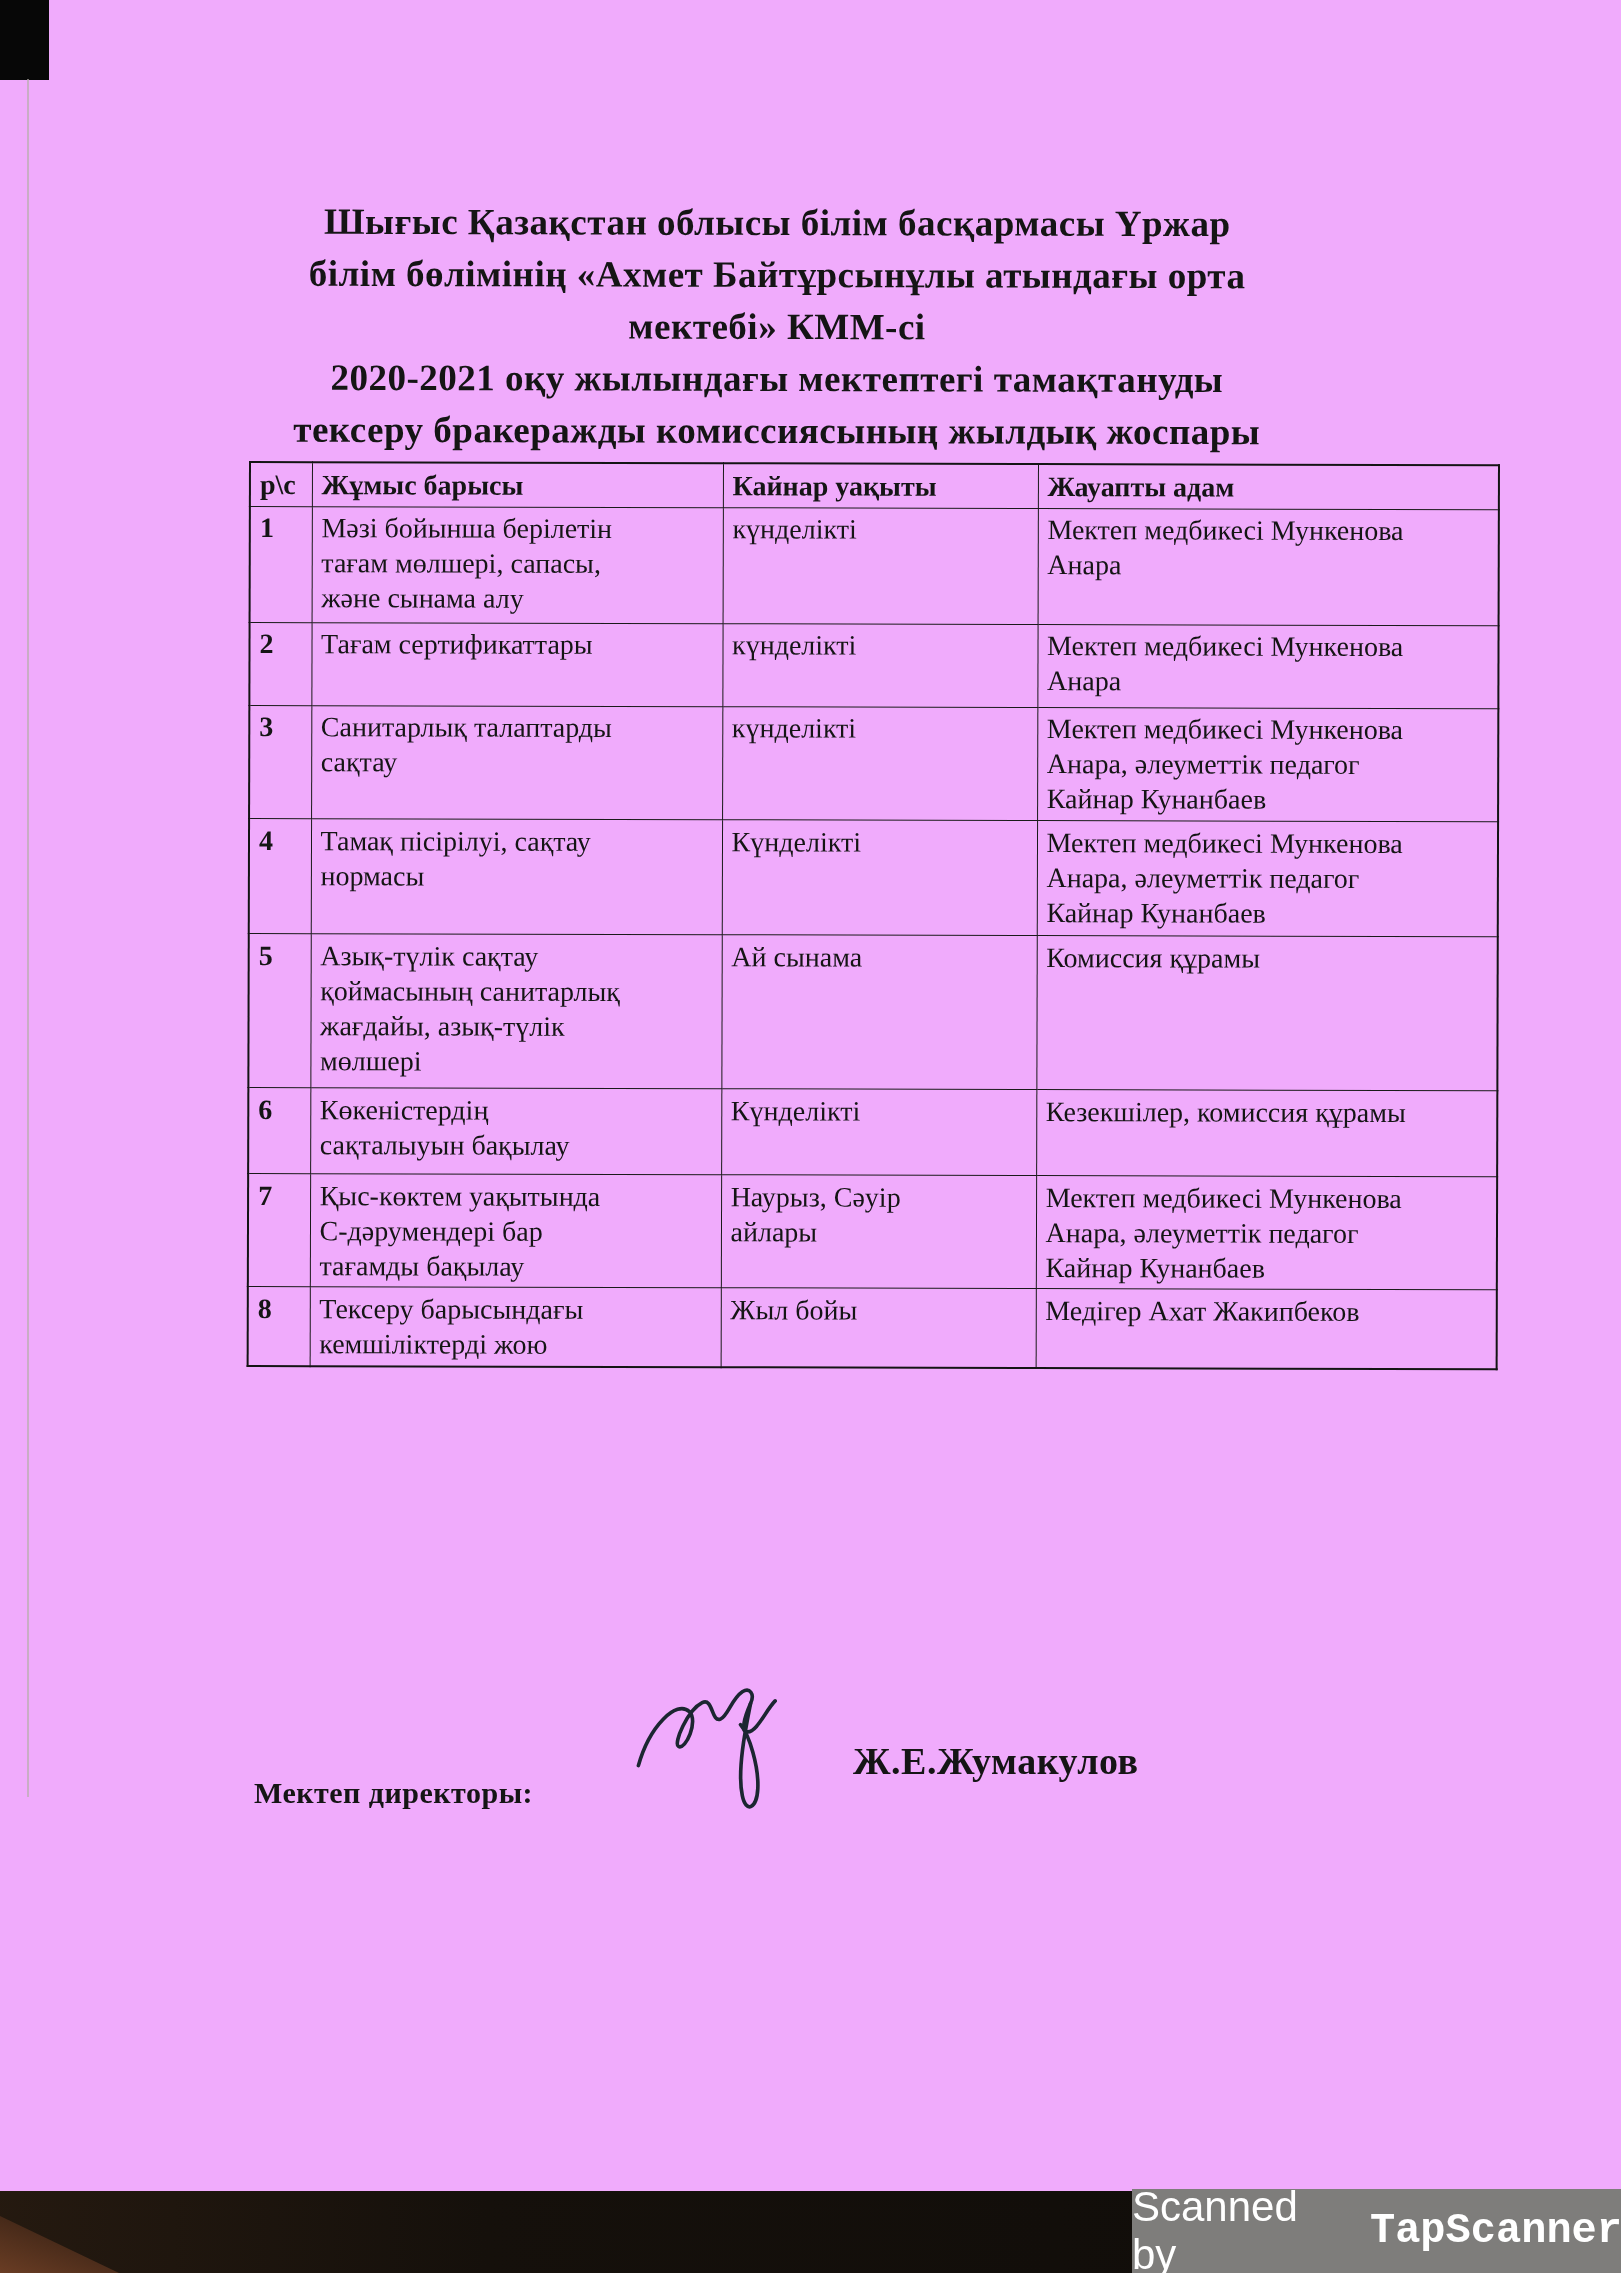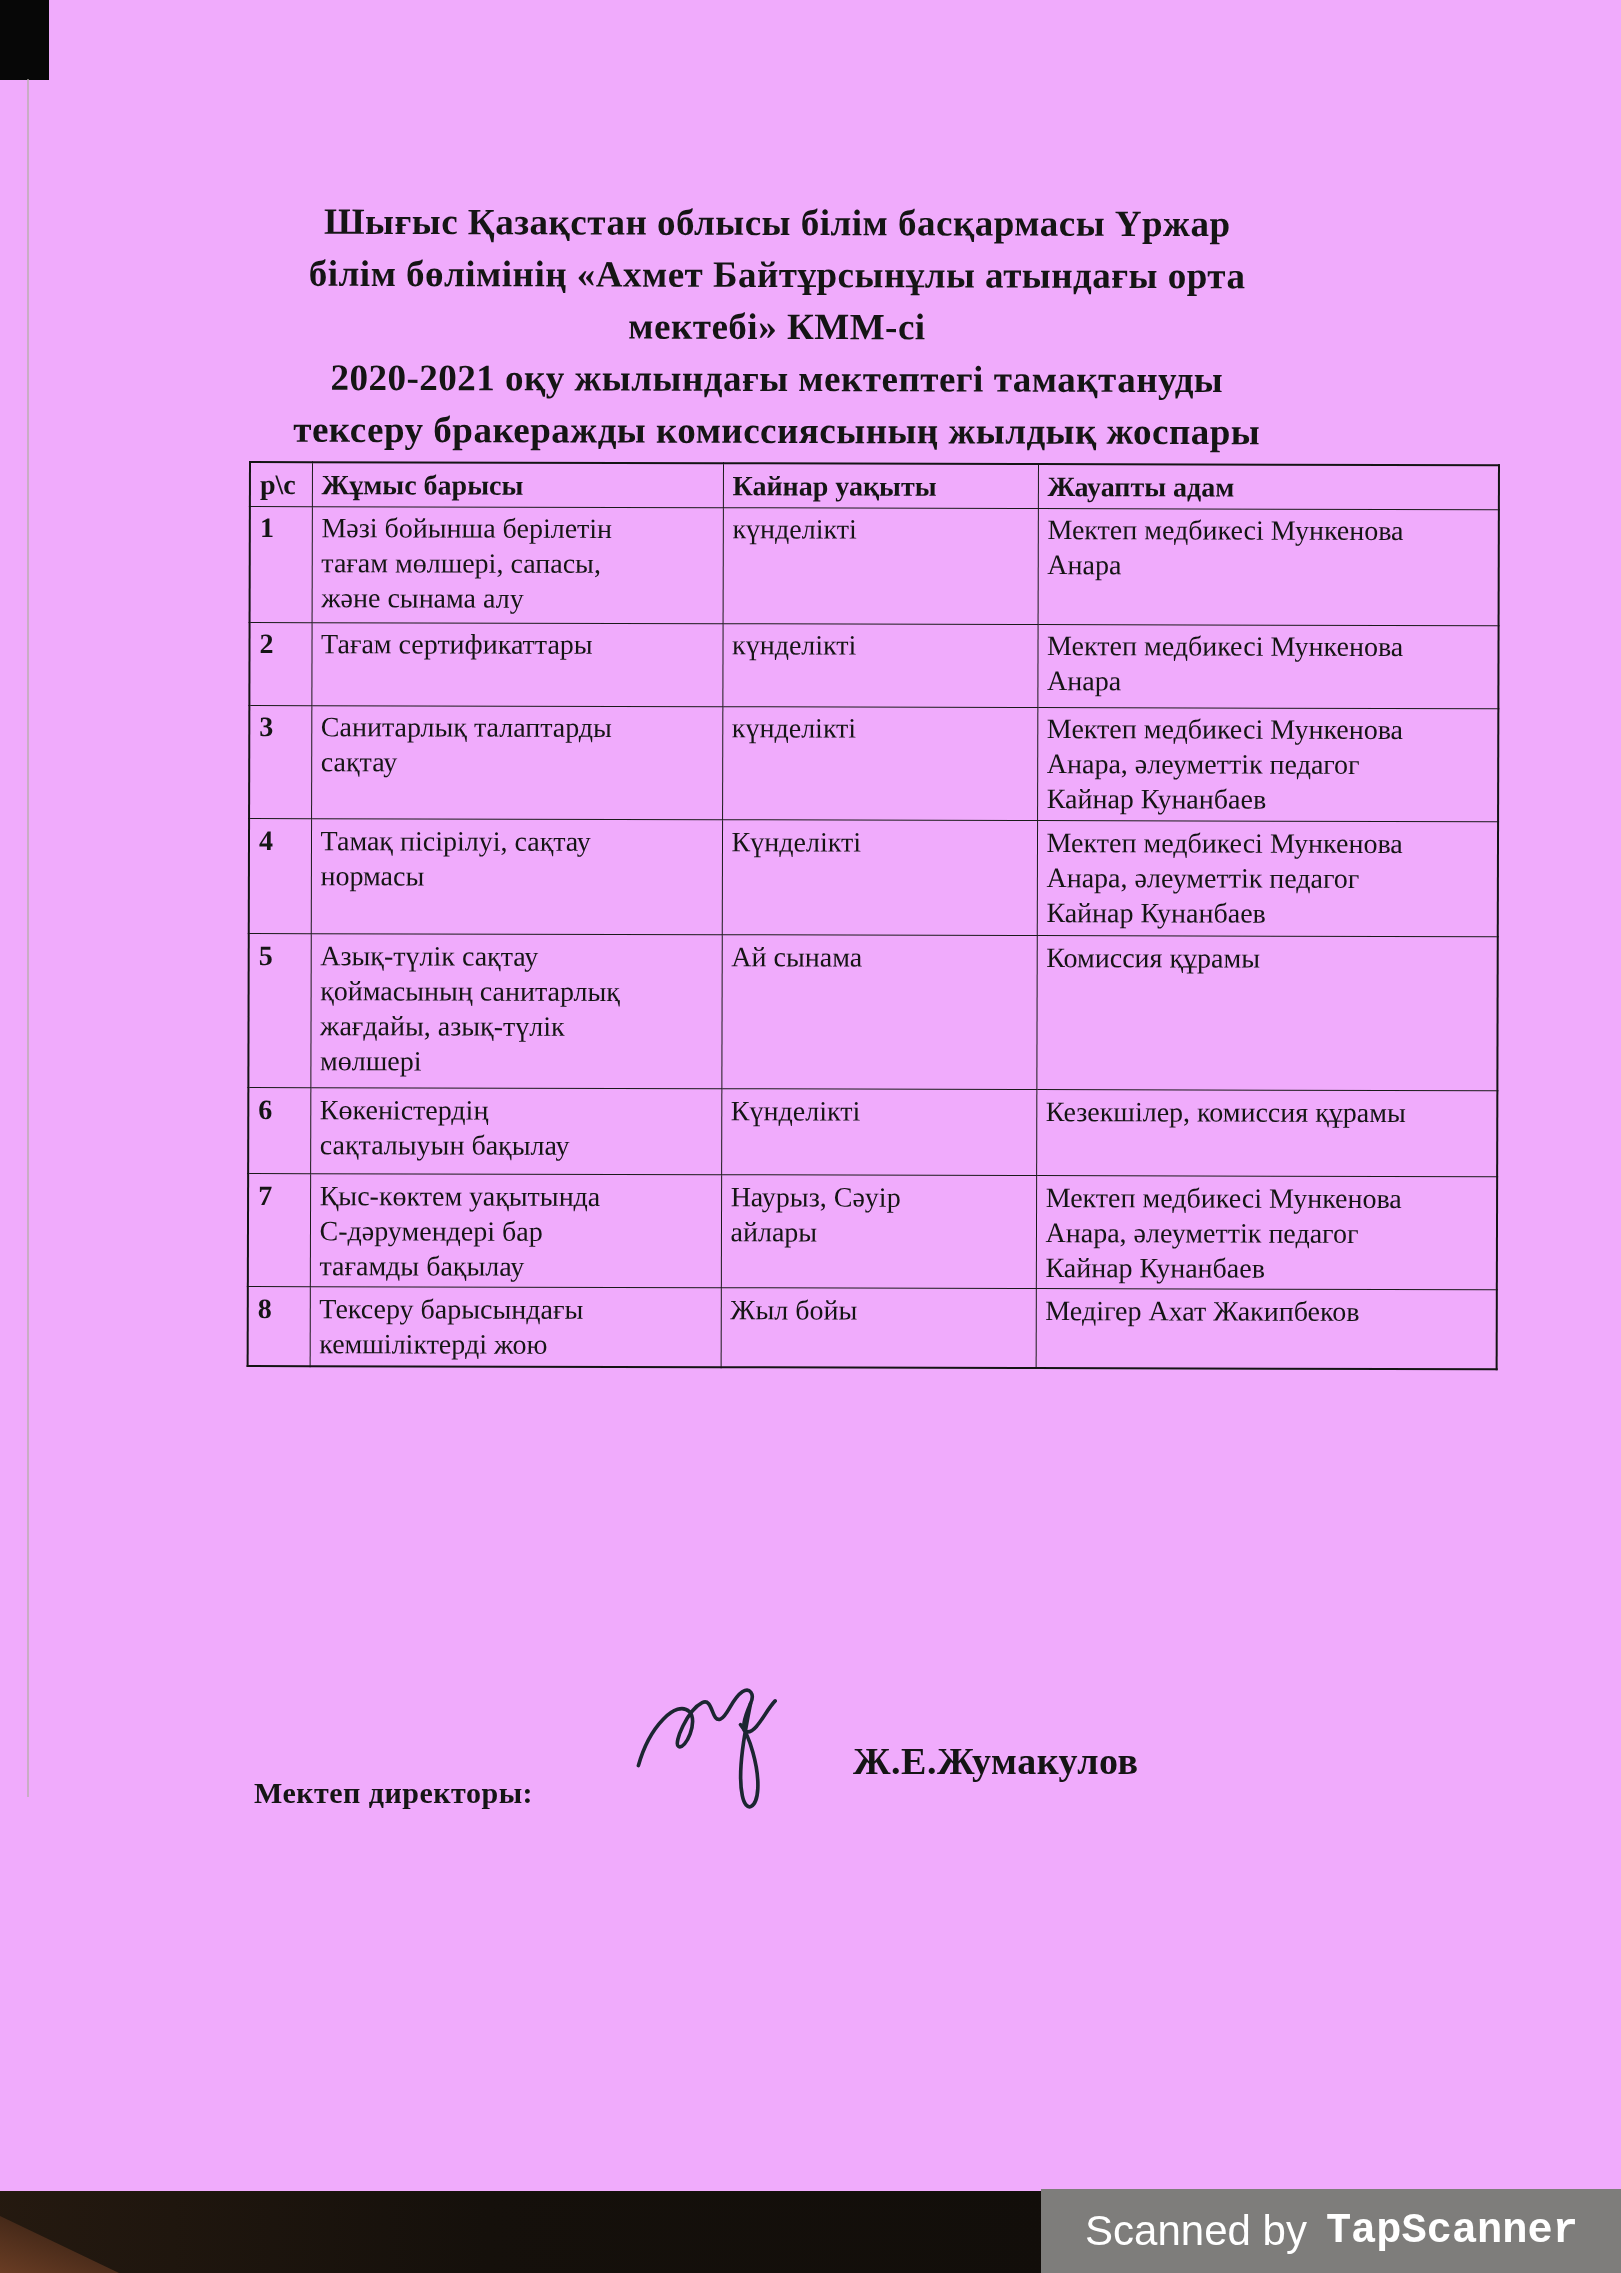--- a/index.html
+++ b/index.html
@@ -34,21 +34,21 @@
   }
   table.plan th{font-weight:bold;white-space:nowrap;}
   table.plan{border:2.7px solid #141414;}
   td.c-num{font-weight:bold;padding-left:11px;}
   
   .sig-label{position:absolute;left:254px;top:1741px;font-weight:bold;font-size:30px;letter-spacing:0.5px;margin-top:35px;}
   .sig-draw{position:absolute;left:629px;top:1679px;}
   .sig-name{position:absolute;left:853px;top:1739px;font-weight:bold;font-size:38px;letter-spacing:0.5px;}
   
   .wm-badge{
-    position:absolute;right:0;bottom:0;width:581px;height:84px;background:#7e7d7b;
+    position:absolute;right:0;bottom:0;width:490px;height:84px;background:#7e7d7b;
     display:flex;align-items:center;justify-content:center;
     font-family:"Liberation Sans", sans-serif;color:#ffffff;font-size:42px;
   }
   .wm-badge .brand{font-weight:bold;margin-left:19px;font-family:Liberation Mono, monospace;}
 </style>
 </head>
 <body>
 
 <div class="paper">
 

